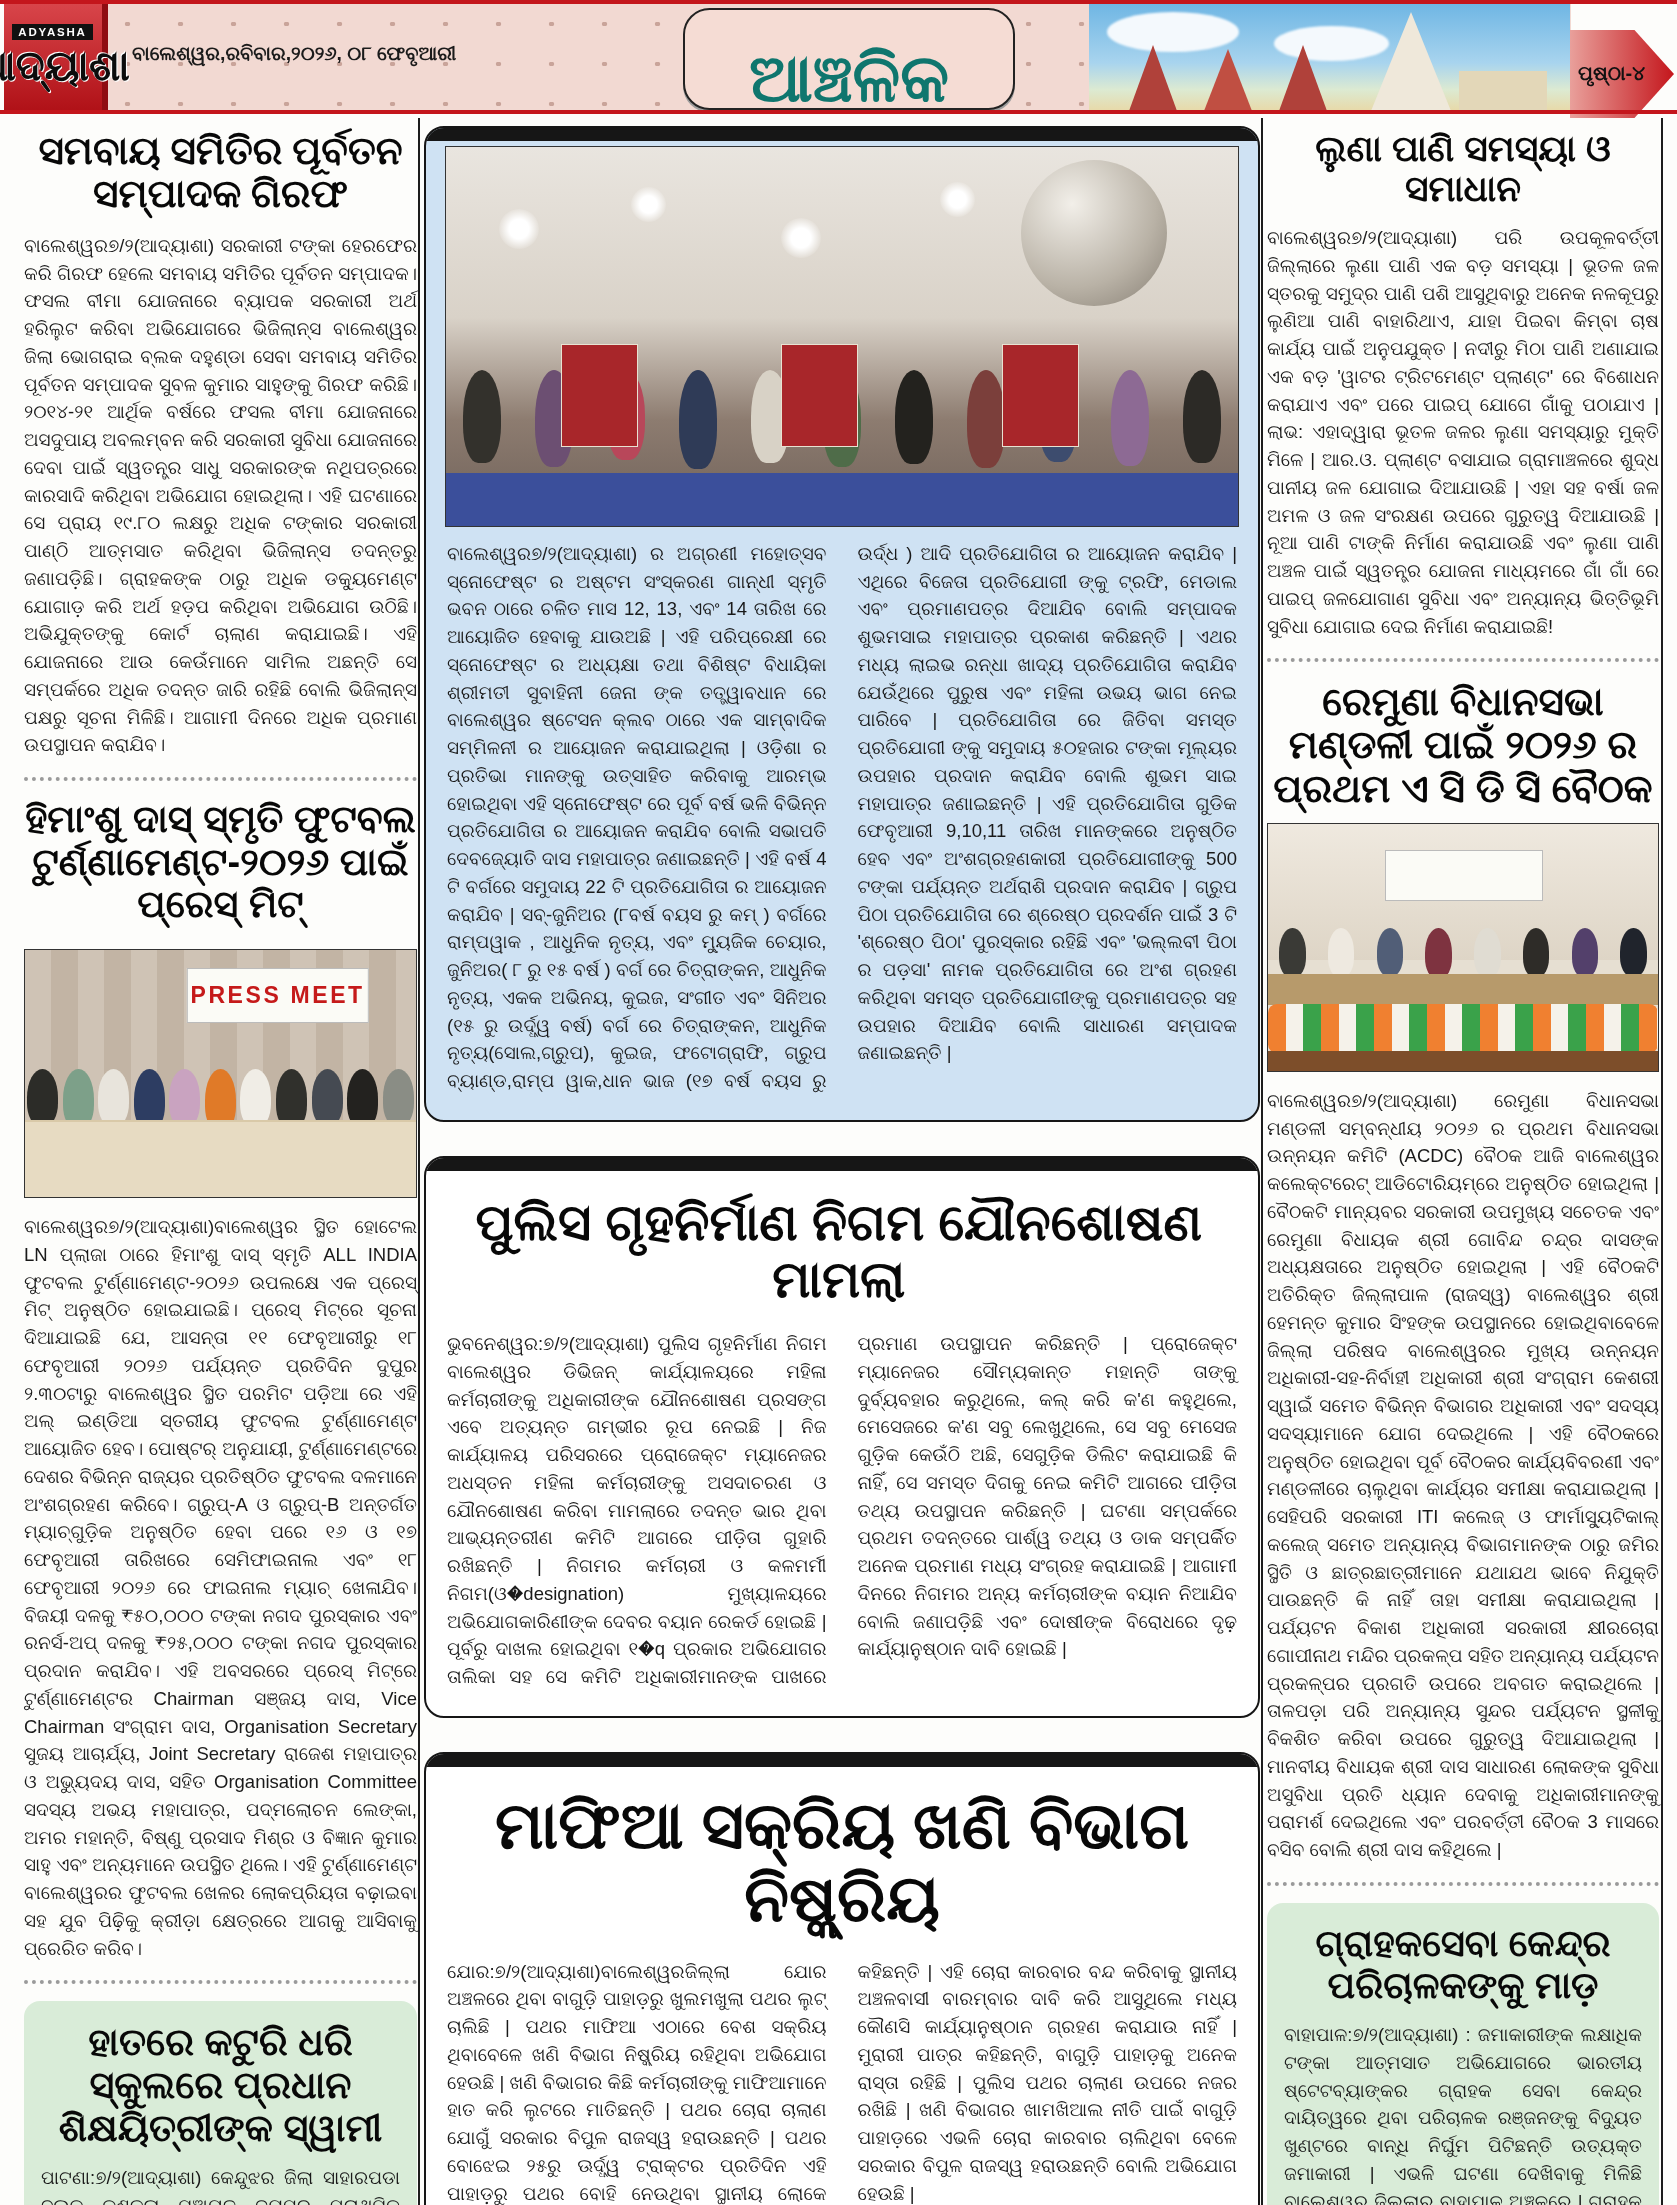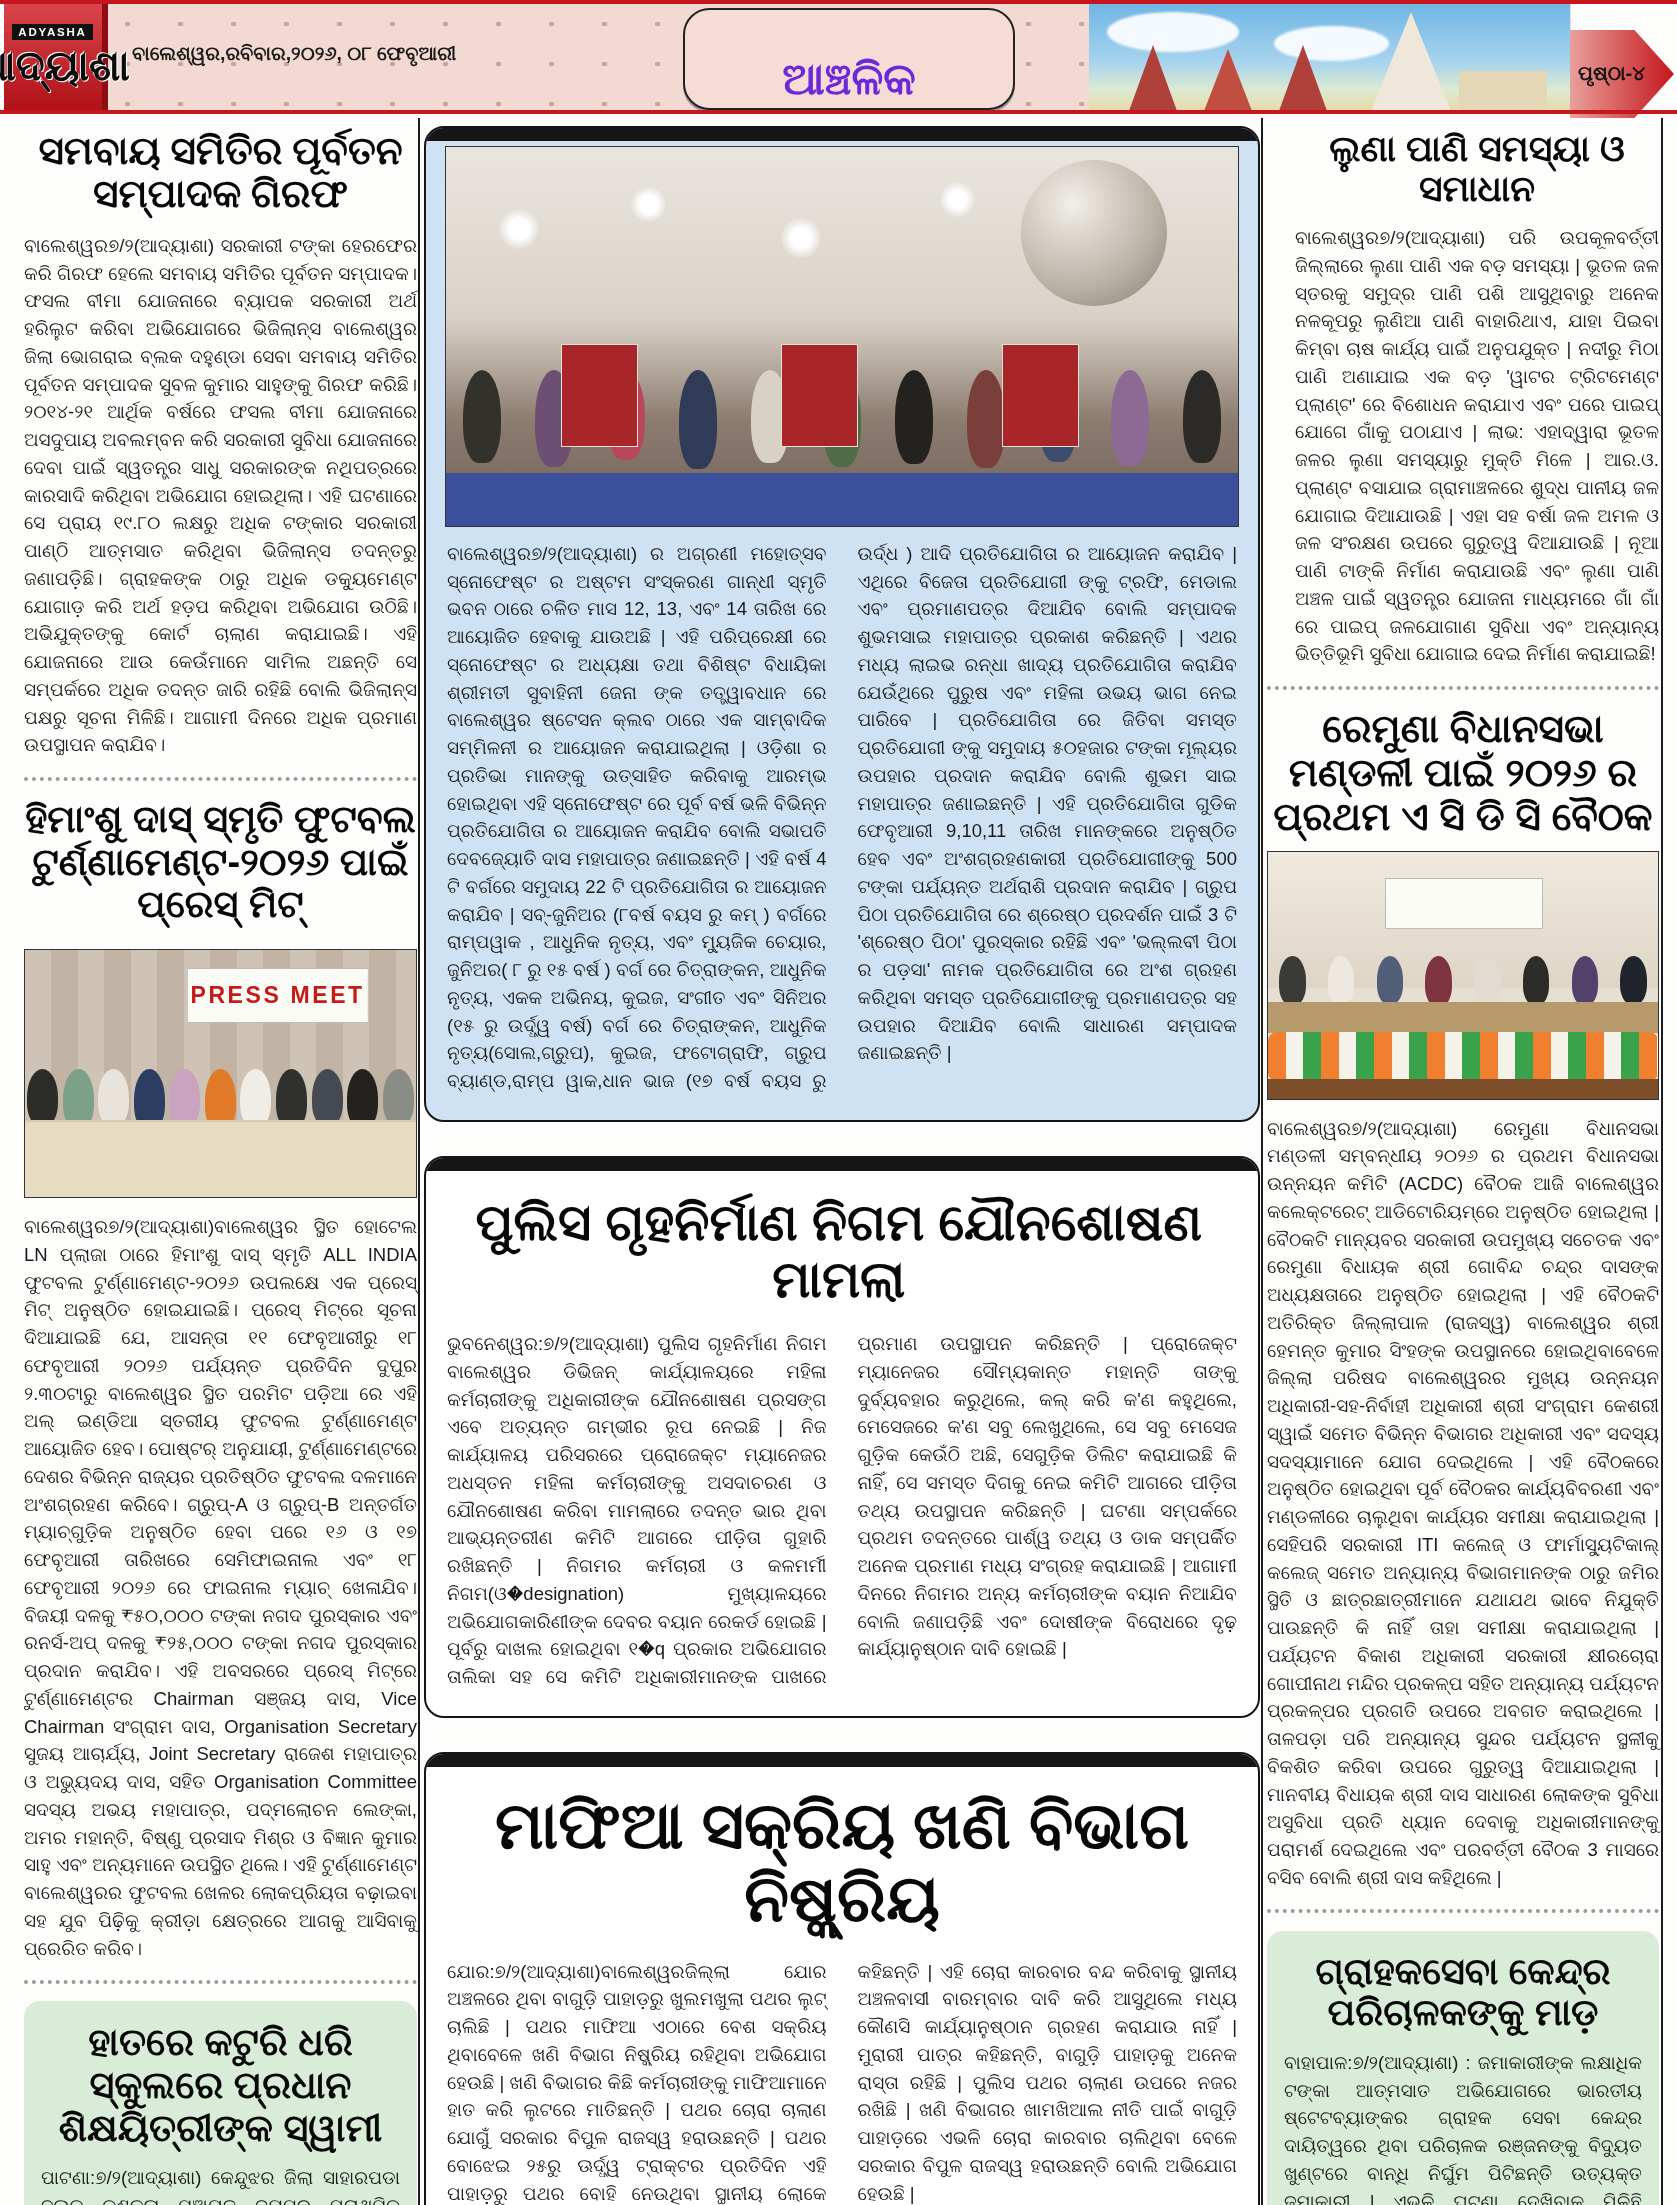--- a/index.html
+++ b/index.html
@@ -15,21 +15,21 @@
     background-size:53px 40px;}
   #logo-box{position:absolute;left:3.5px;top:3.5px;width:98px;height:107px;
     background:linear-gradient(180deg,#d8454a,#b01117);border-right:6.2px solid #8f0d12;
     display:flex;flex-direction:column;align-items:center;justify-content:center;}
   #logo-super{background:#111;color:#fff;font-size:11.5px;letter-spacing:1.8px;padding:1.8px 6.2px;font-weight:bold;}
   #logo-main{font-size:42px;font-weight:bold;color:#0c0c0c;text-shadow:0.9px 0.9px 0 #fff,-0.9px -0.9px 0 #fff;margin-top:2.6px;}
   #dateline{position:absolute;left:132px;top:42px;width:538px;font-size:19.4px;font-weight:bold;color:#1b1b1b;}
   #section-box{position:absolute;left:683px;top:8px;width:328px;height:98px;border:2.2px solid #222;
     border-radius:26.5px;background:#f5dcd4;display:flex;align-items:center;justify-content:center;
     box-shadow:0 2.6px 0 #9c9c9c;}
-  #section-title{font-size:44px;font-weight:bold;color:#6d28d9;margin-top:40px;}
+  #section-title{font-size:66px;font-weight:bold;color:#0f766e;margin-top:40px;}
   #temple-photo{position:absolute;left:1089px;top:3.5px;width:481px;height:107px;overflow:hidden;
     background:linear-gradient(180deg,#6fb6e4 0%,#a8d4ee 55%,#dcead2 80%,#e8d9a8 100%);}
   .cloud{position:absolute;background:#f4f9fd;border-radius:50%;filter:blur(0.9px);}
   .spire{position:absolute;width:0;height:0;}
   #page-arrow{position:absolute;left:1570px;top:30px;width:104px;height:88px;}
   #arrow-shape{position:absolute;left:0;top:0;width:100%;height:100%;
     background:linear-gradient(90deg,#e9a09b,#c4161c);
     clip-path:polygon(0 0,62% 0,100% 50%,62% 100%,0 100%);}
   #arrow-label{position:absolute;left:8px;top:32px;width:66px;text-align:center;font-size:20px;font-weight:bold;color:#111;}
 
@@ -202,21 +202,21 @@
 
     <div class="mid-box">
       <div class="topbar"></div>
       <div class="hl headline" style="font-size:65px;">ମାଫିଆ ସକ୍ରିୟ ଖଣି ବିଭାଗ ନିଷ୍କ୍ରିୟ</div>
       <div class="two-col body-text">ଯୋର:୭/୨(ଆଦ୍ୟାଶା)ବାଲେଶ୍ୱରଜିଲ୍ଲା ଯୋର ଅଞ୍ଚଳରେ ଥିବା ବାଗୁଡ଼ି ପାହାଡ଼ରୁ ଖୁଲମଖୁଲା ପଥର ଲୁଟ୍ ଚାଲିଛି | ପଥର ମାଫିଆ ଏଠାରେ ବେଶ ସକ୍ରିୟ ଥିବାବେଳେ ଖଣି ବିଭାଗ ନିଷ୍କ୍ରିୟ ରହିଥିବା ଅଭିଯୋଗ ହେଉଛି | ଖଣି ବିଭାଗର କିଛି କର୍ମଚାରୀଙ୍କୁ ମାଫିଆମାନେ ହାତ କରି ଲୁଟରେ ମାତିଛନ୍ତି | ପଥର ଚୋରା ଚାଲାଣ ଯୋଗୁଁ ସରକାର ବିପୁଳ ରାଜସ୍ୱ ହରାଉଛନ୍ତି | ପଥର ବୋଝେଇ ୨୫ରୁ ଊର୍ଦ୍ଧ୍ୱ ଟ୍ରାକ୍ଟର ପ୍ରତିଦିନ ଏହି ପାହାଡ଼ରୁ ପଥର ବୋହି ନେଉଥିବା ସ୍ଥାନୀୟ ଲୋକେ କହିଛନ୍ତି | ଏହି ଚୋରା କାରବାର ବନ୍ଦ କରିବାକୁ ସ୍ଥାନୀୟ ଅଞ୍ଚଳବାସୀ ବାରମ୍ବାର ଦାବି କରି ଆସୁଥିଲେ ମଧ୍ୟ କୌଣସି କାର୍ଯ୍ୟାନୁଷ୍ଠାନ ଗ୍ରହଣ କରାଯାଉ ନାହିଁ | ମୁରାରୀ ପାତ୍ର କହିଛନ୍ତି, ବାଗୁଡ଼ି ପାହାଡ଼କୁ ଅନେକ ରାସ୍ତା ରହିଛି | ପୁଲିସ ପଥର ଚାଲାଣ ଉପରେ ନଜର ରଖିଛି | ଖଣି ବିଭାଗର ଖାମଖିଆଲ ନୀତି ପାଇଁ ବାଗୁଡ଼ି ପାହାଡ଼ରେ ଏଭଳି ଚୋରା କାରବାର ଚାଲିଥିବା ବେଳେ ସରକାର ବିପୁଳ ରାଜସ୍ୱ ହରାଉଛନ୍ତି ବୋଲି ଅଭିଯୋଗ ହେଉଛି |</div>
     </div>
   </div>
 
   <div id="col-right" class="col stack">
 
-    <div style="padding-top:10.6px;margin-left:28px;">
+    <div style="padding-top:10.6px;">
       <div class="headline" style="font-size:36px;">ଲୁଣା ପାଣି ସମସ୍ୟା ଓ ସମାଧାନ</div>
       <div class="body-text" style="margin-top:15px;">ବାଲେଶ୍ୱର୭/୨(ଆଦ୍ୟାଶା) ପରି ଉପକୂଳବର୍ତ୍ତୀ ଜିଲ୍ଲାରେ ଲୁଣା ପାଣି ଏକ ବଡ଼ ସମସ୍ୟା | ଭୂତଳ ଜଳ ସ୍ତରକୁ ସମୁଦ୍ର ପାଣି ପଶି ଆସୁଥିବାରୁ ଅନେକ ନଳକୂପରୁ ଲୁଣିଆ ପାଣି ବାହାରିଥାଏ, ଯାହା ପିଇବା କିମ୍ବା ଚାଷ କାର୍ଯ୍ୟ ପାଇଁ ଅନୁପଯୁକ୍ତ | ନଦୀରୁ ମିଠା ପାଣି ଅଣାଯାଇ ଏକ ବଡ଼ 'ୱାଟର ଟ୍ରିଟମେଣ୍ଟ ପ୍ଲାଣ୍ଟ' ରେ ବିଶୋଧନ କରାଯାଏ ଏବଂ ପରେ ପାଇପ୍ ଯୋଗେ ଗାଁକୁ ପଠାଯାଏ | ଲାଭ: ଏହାଦ୍ୱାରା ଭୂତଳ ଜଳର ଲୁଣା ସମସ୍ୟାରୁ ମୁକ୍ତି ମିଳେ | ଆର.ଓ. ପ୍ଲାଣ୍ଟ ବସାଯାଇ ଗ୍ରାମାଞ୍ଚଳରେ ଶୁଦ୍ଧ ପାନୀୟ ଜଳ ଯୋଗାଇ ଦିଆଯାଉଛି | ଏହା ସହ ବର୍ଷା ଜଳ ଅମଳ ଓ ଜଳ ସଂରକ୍ଷଣ ଉପରେ ଗୁରୁତ୍ୱ ଦିଆଯାଉଛି | ନୂଆ ପାଣି ଟାଙ୍କି ନିର୍ମାଣ କରାଯାଉଛି ଏବଂ ଲୁଣା ପାଣି ଅଞ୍ଚଳ ପାଇଁ ସ୍ୱତନ୍ତ୍ର ଯୋଜନା ମାଧ୍ୟମରେ ଗାଁ ଗାଁ ରେ ପାଇପ୍ ଜଳଯୋଗାଣ ସୁବିଧା ଏବଂ ଅନ୍ୟାନ୍ୟ ଭିତ୍ତିଭୂମି ସୁବିଧା ଯୋଗାଇ ଦେଇ ନିର୍ମାଣ କରାଯାଇଛି!</div>
     </div>
 
     <hr class="dotted-sep" style="margin:17.6px 0;">
 
     <div>
       <div class="headline" style="font-size:39px;">ରେମୁଣା ବିଧାନସଭା ମଣ୍ଡଳୀ ପାଇଁ ୨୦୨୬ ର ପ୍ରଥମ ଏ ସି ଡି ସି ବୈଠକ</div>
       <div class="photo" style="height:247px;margin-top:12.3px;background:#e6dfd2;">
         <div class="wallband"></div>

